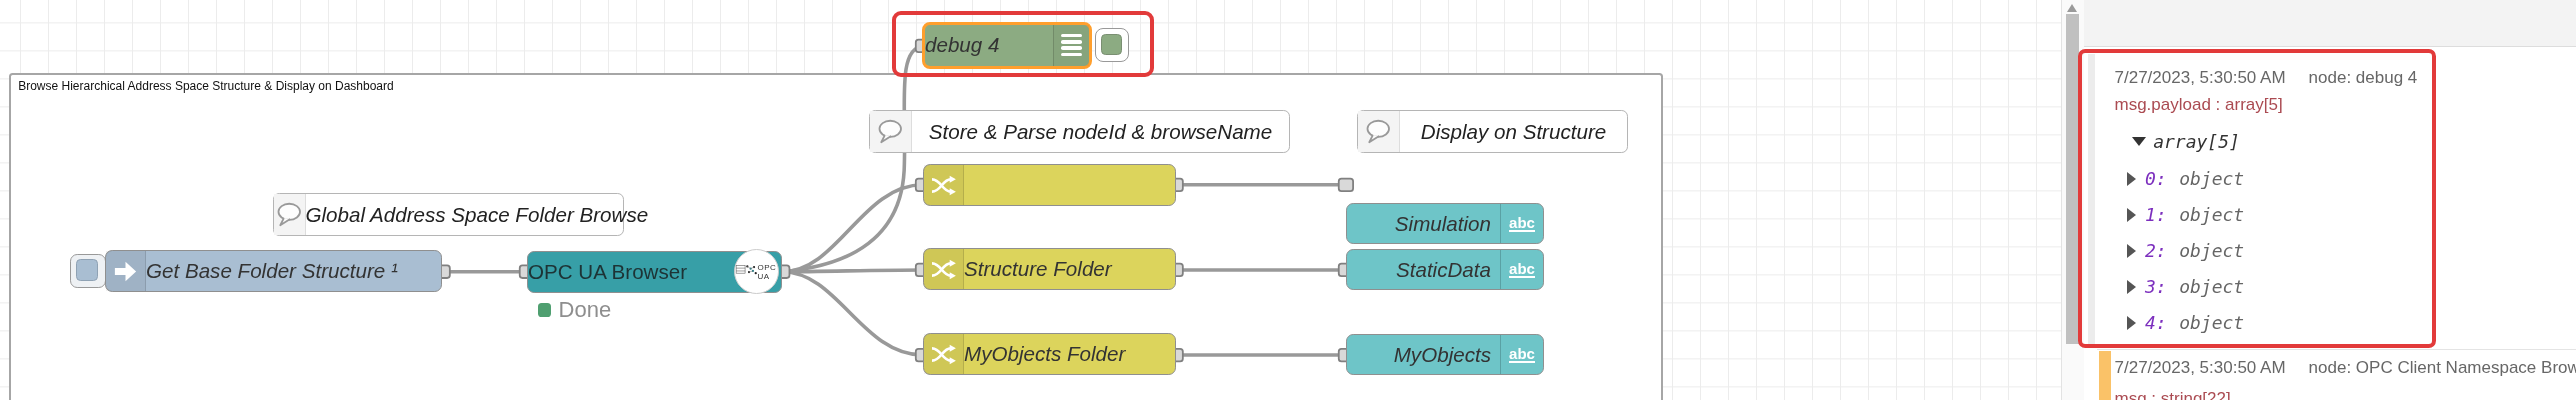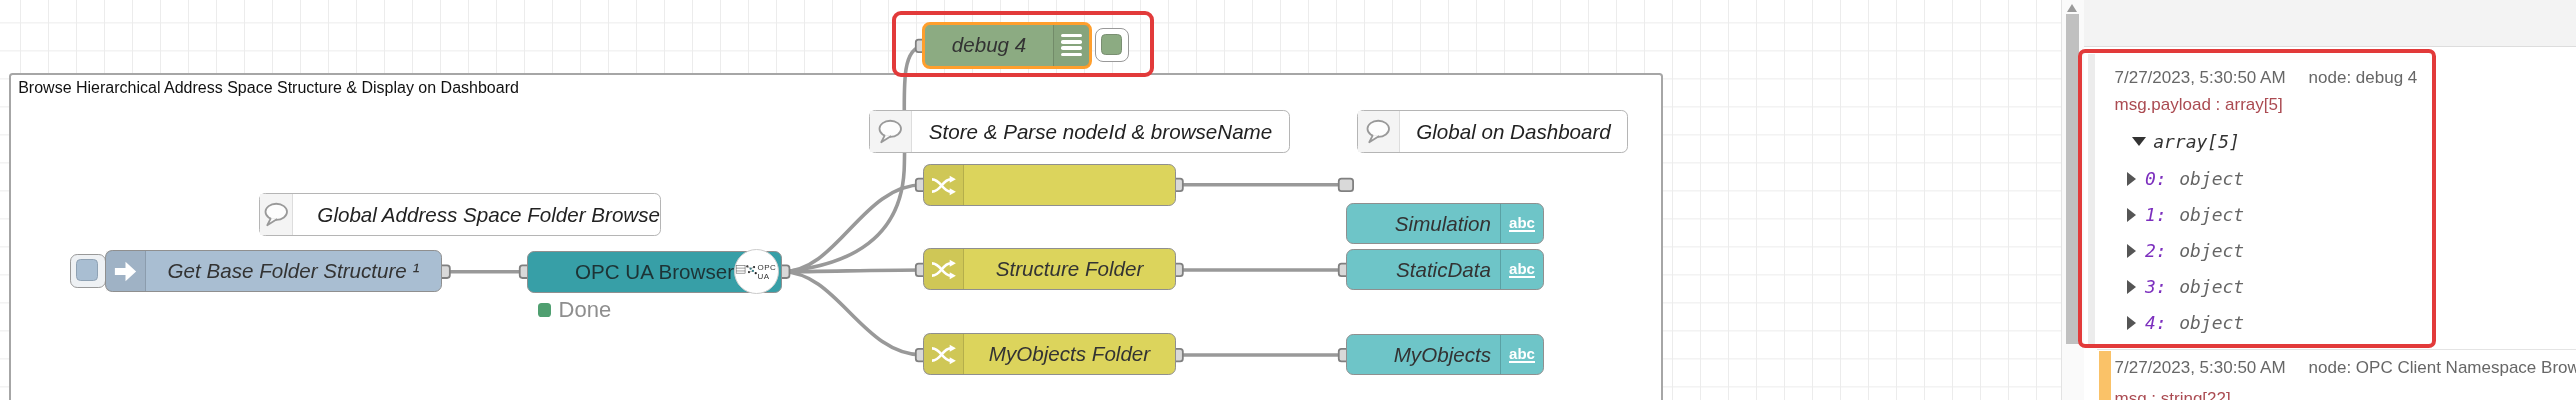--- a/index.html
+++ b/index.html
@@ -9,27 +9,27 @@
 
   
   #canvas { position:absolute; left:0; top:0; width:2061px; height:401px;
     background-image:
       linear-gradient(to right, #ececec 0.9px, transparent 0.9px),
       linear-gradient(to bottom, #ececec 0.9px, transparent 0.9px);
     background-size:28px 28px; background-position:20px 22.4px; background-color:#fff; }
 
   .group-box { position:absolute; left:9px; top:73px; width:1654px; height:340px;
     background:#fff; border:2.7px solid #a6a6a6; border-radius:3.6px; }
-  .group-title { position:absolute; left:7.2px; top:3.6px; font-size:16px; color:#111; white-space:nowrap; }
+  .group-title { position:absolute; left:7.2px; top:3.6px; font-size:12px; color:#111; white-space:nowrap; }
 
   svg.wires { position:absolute; left:0; top:0; width:2061px; height:401px; overflow:visible; }
 
   .node { position:absolute; height:42px; border:1.8px solid #8f8f8f; border-radius:7.2px;
     display:flex; align-items:center; color:#333; font-size:20.6px; font-style:italic; }
-  .node .lbl { flex:1; text-align:center; white-space:nowrap; overflow:hidden; }
+  .node .lbl { flex:1; white-space:nowrap; overflow:hidden; }
   .icon-region { width:40px; height:100%; background:rgba(0,0,0,0.06);
     border-right:0.9px solid rgba(0,0,0,0.12); display:flex; align-items:center; justify-content:center; }
 
   
   .inject-btn { position:absolute; left:70px; top:254px; width:36px; height:34px;
     background:#eef1f4; border:1.8px solid #999; border-radius:7.2px; }
   .inject-btn .inner { position:absolute; left:4.5px; top:3.6px; width:22.4px; height:22.4px;
     background:#a9bed2; border:0.9px solid #8fa2b4; border-radius:4.5px; }
   #node-inject { left:105px; top:250px; width:337px; background:#a9bed2; }
 
@@ -134,21 +134,21 @@
         <rect x="1022" y="294" width="16" height="14" rx="3"></rect>
         <rect x="1304" y="294" width="16" height="14" rx="3"></rect>
         <rect x="1022" y="389" width="16" height="14" rx="3"></rect>
         <rect x="1304" y="389" width="16" height="14" rx="3"></rect>
         <rect x="1494" y="199" width="16" height="14" rx="3"></rect>
         <rect x="1494" y="294" width="16" height="14" rx="3"></rect>
         <rect x="1494" y="389" width="16" height="14" rx="3"></rect>
       </g>
     </svg>
 
-    <div class="comment" style="left:259px; top:193px; width:402px;gap:24px;">
+    <div class="comment" style="left:273px; top:193px; width:351px;">
       <div class="icon-region">
         <svg width="30.5" height="27" viewBox="0 0 34 30">
           <ellipse cx="17" cy="12" rx="12" ry="9" fill="#fdfdfd" stroke="#999" stroke-width="2"></ellipse>
           <path d="M11 19 L7 27 L18 20" fill="#fdfdfd" stroke="#999" stroke-width="2" stroke-linejoin="round"></path>
         </svg>
       </div>
       <div class="lbl">Global Address Space Folder Browse</div>
     </div>
 
     <div class="comment" style="left:869px; top:110px; width:421px;">
@@ -161,21 +161,21 @@
       <div class="lbl">Store &amp; Parse nodeId &amp; browseName</div>
     </div>
 
     <div class="comment" style="left:1357px; top:110px; width:271px;">
       <div class="icon-region">
         <svg width="30.5" height="27" viewBox="0 0 34 30">
           <ellipse cx="17" cy="12" rx="12" ry="9" fill="#fdfdfd" stroke="#999" stroke-width="2"></ellipse>
           <path d="M11 19 L7 27 L18 20" fill="#fdfdfd" stroke="#999" stroke-width="2" stroke-linejoin="round"></path>
         </svg>
       </div>
-      <div class="lbl">Global on Dashboard</div>
+      <div class="lbl">Display on Structure</div>
     </div>
 
     <div class="inject-btn">
         <div class="inner"></div>
       </div>
     <div id="node-inject" class="node">
       <div class="icon-region">
         <svg width="27" height="23" viewBox="0 0 30 26">
           <path d="M3 9 h12 v-7 l12 11 -12 11 v-7 h-12 z" fill="#fff"></path>
         </svg>

